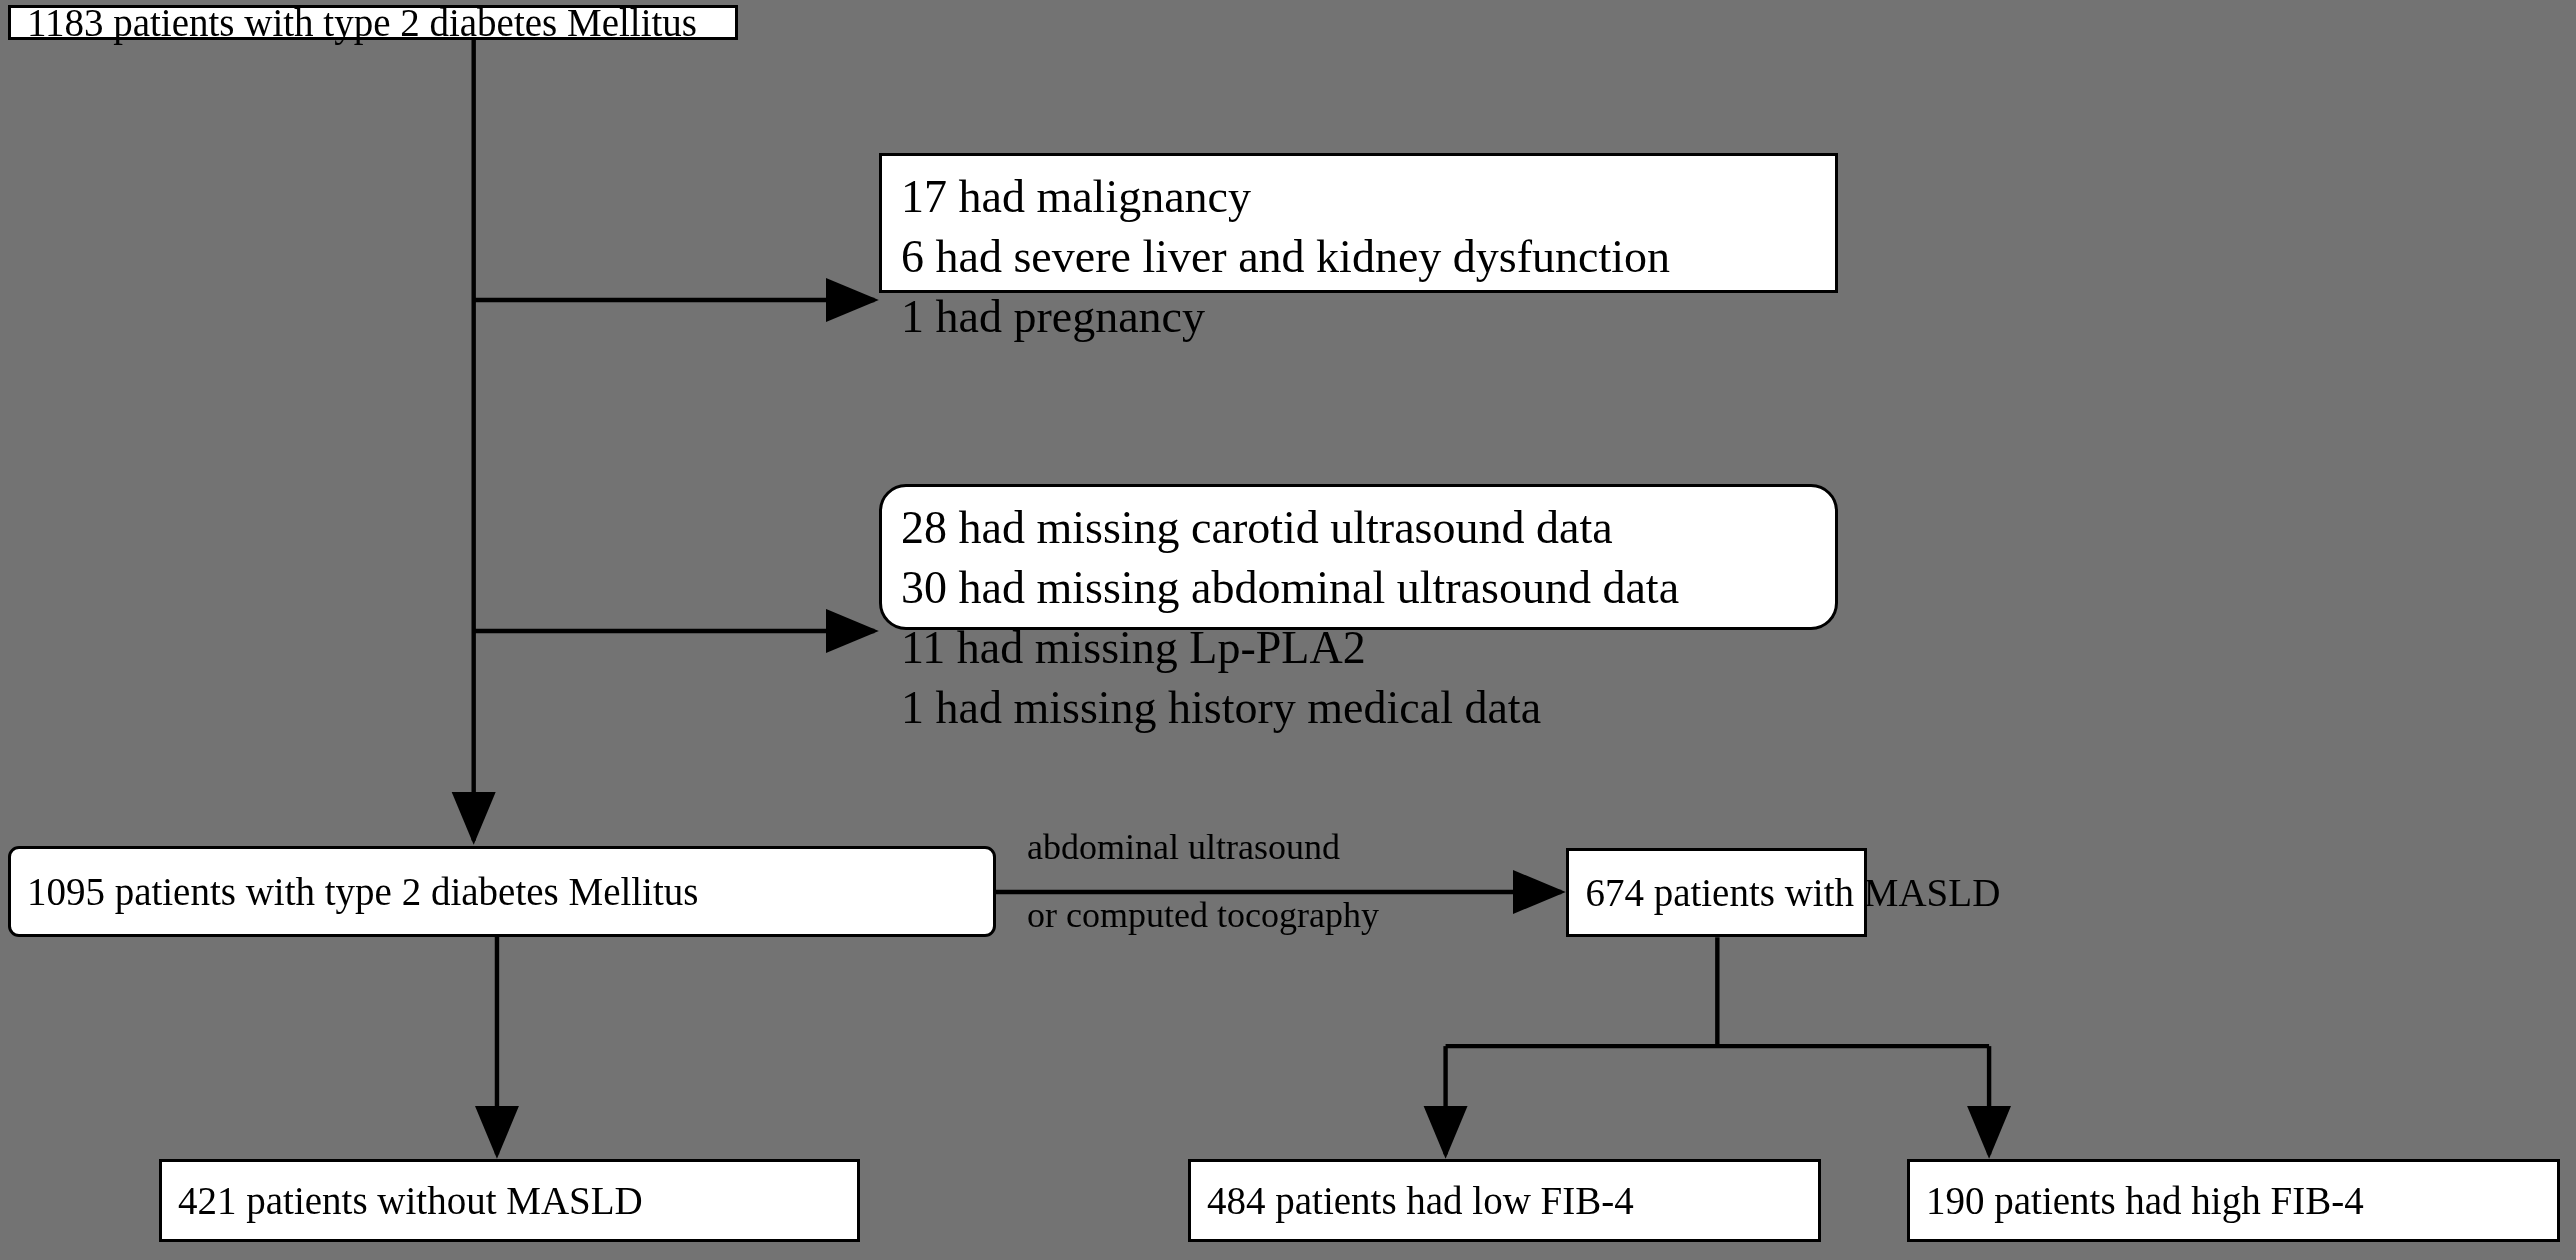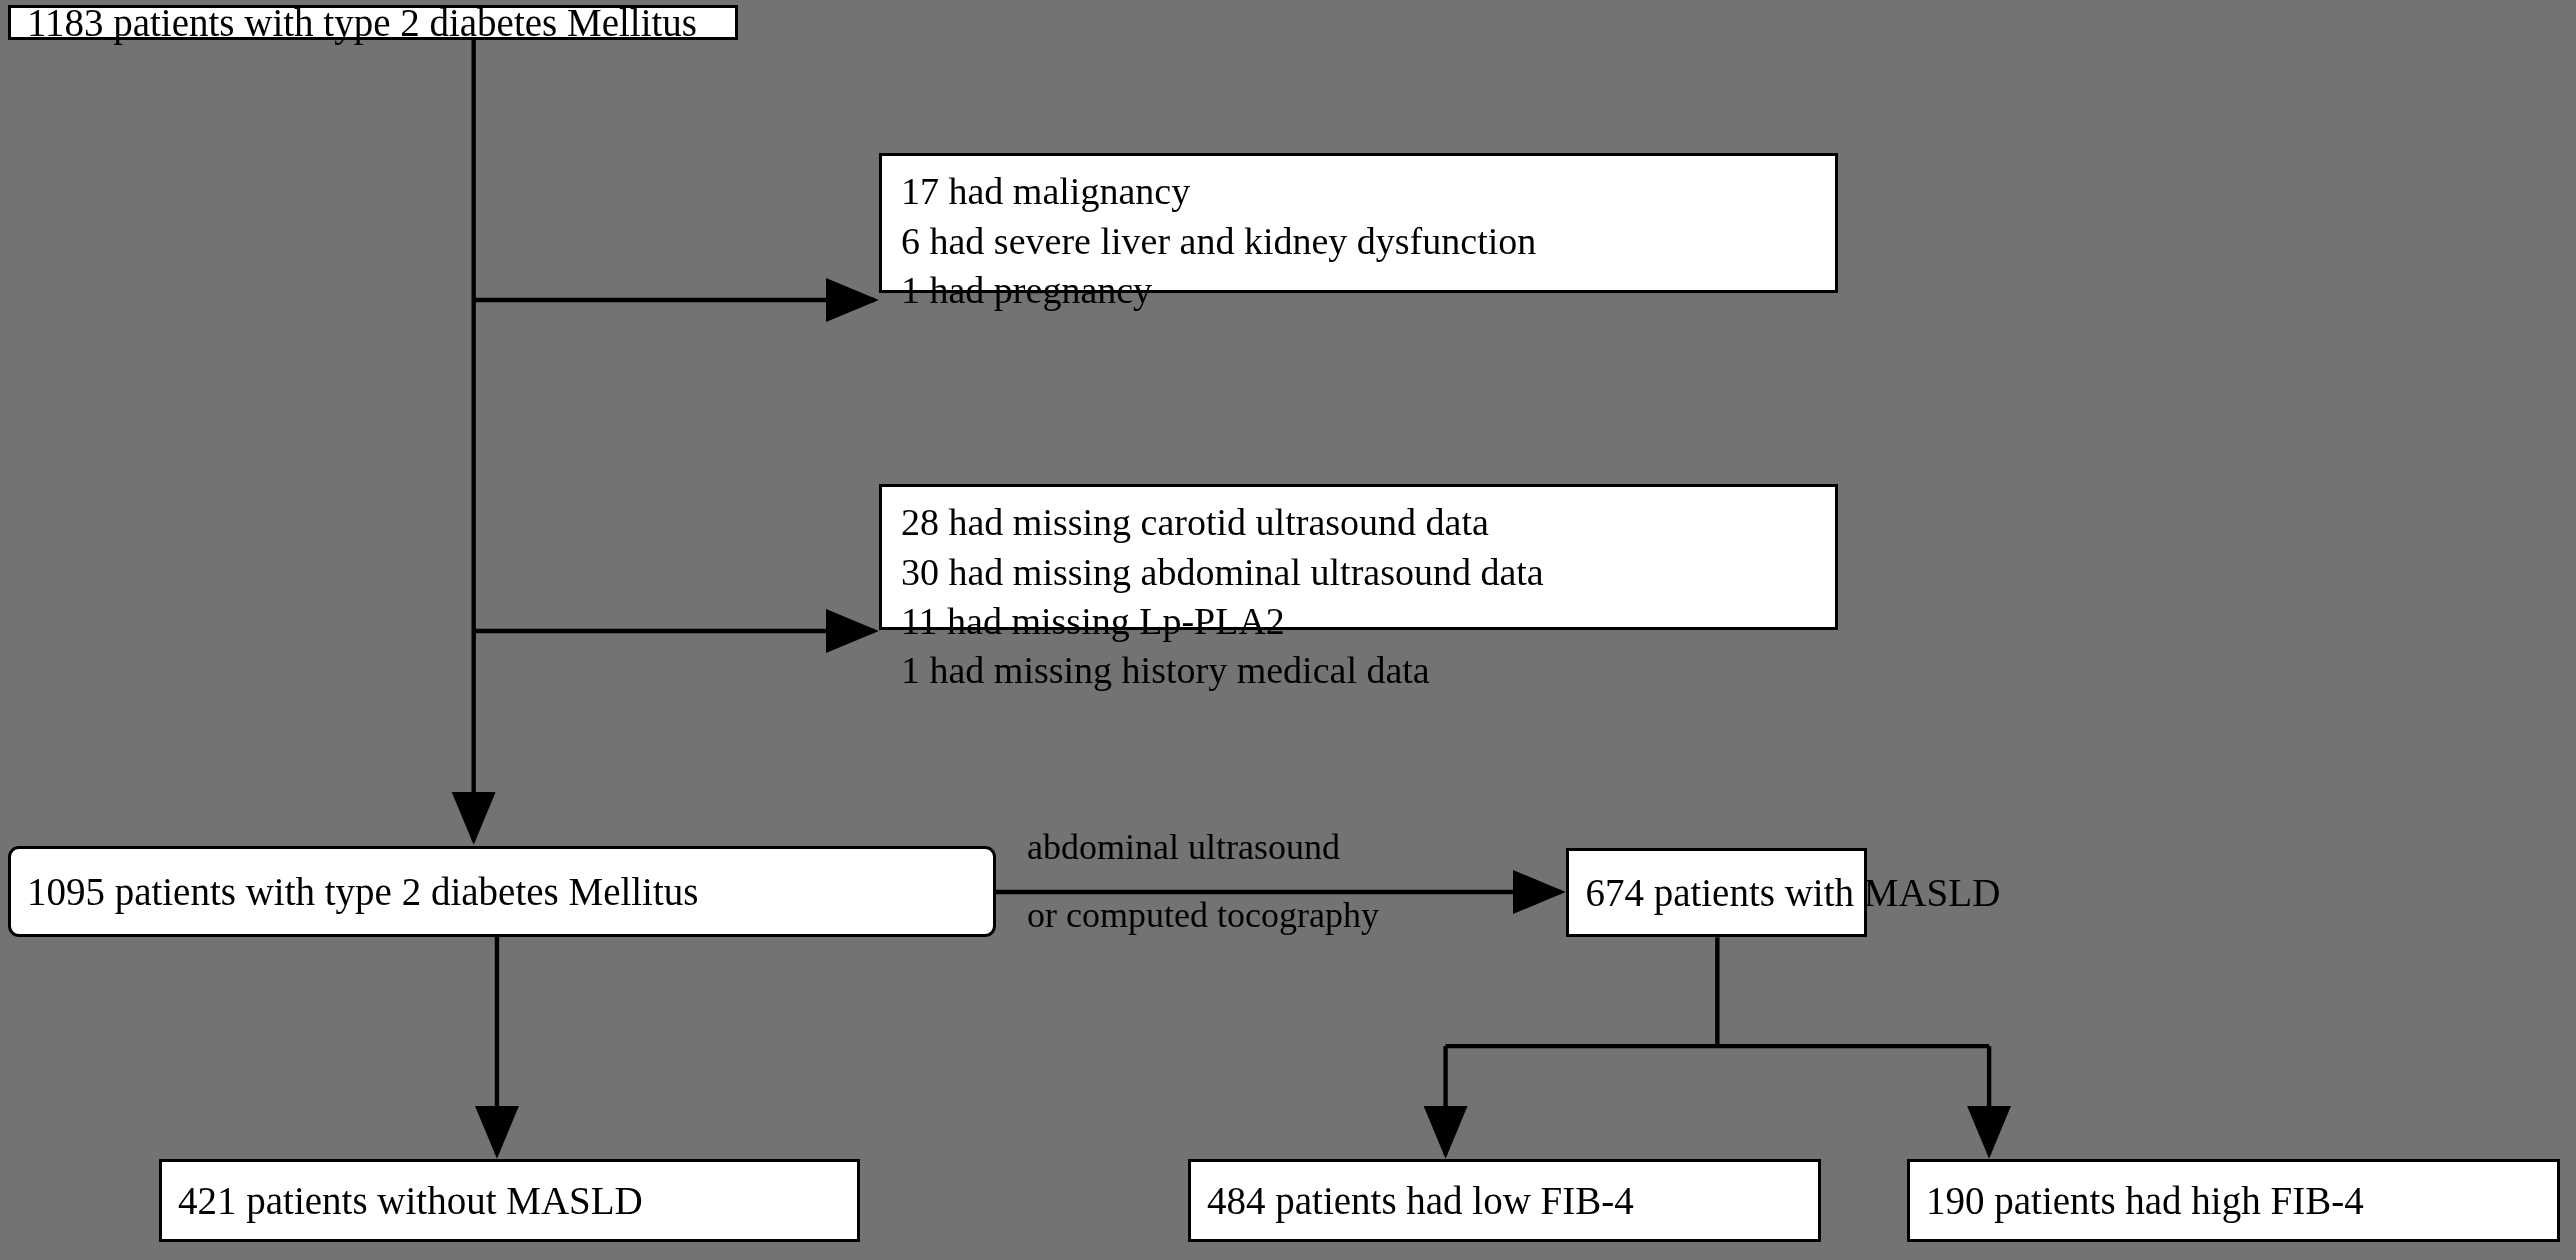--- a/index.html
+++ b/index.html
@@ -51,21 +51,21 @@
   .node.center .line {
     width: 100%;
     padding-left: 16px;
   }
   
   .node.exclusion {
     padding: 11.3px 0 11.3px 19px;
     justify-content: space-around;
   }
   .node.exclusion .line {
-    font-size: 38px;
+    font-size: 46px;
     line-height: 1.30;
     font-family: Liberation Serif, serif;
   }
   .edge-label {
     position: absolute;
     font-size: 36px;
     line-height: 1.04;
     white-space: nowrap;
   }
 </style>
@@ -103,21 +103,21 @@
   <div class="node single" style="left:7.5px; top:5px; width:730px; height:35px;">
     <span class="line">1183 patients with type 2 diabetes Mellitus</span>
   </div>
 
   <div class="node exclusion" style="left:879px; top:153px; width:959px; height:140px;">
     <span class="line">17 had malignancy</span>
     <span class="line">6 had severe liver and kidney dysfunction</span>
     <span class="line">1 had pregnancy</span>
   </div>
 
-  <div class="node exclusion" style="left:879px; top:484px; width:959px; height:146px;">
+  <div class="node exclusion" style="left:879px; top:484px; width:959px; height:146px;border-radius:27px;">
     <span class="line">28 had missing carotid ultrasound data</span>
     <span class="line">30 had missing abdominal ultrasound data</span>
     <span class="line">11 had missing Lp-PLA2</span>
     <span class="line">1 had missing history medical data</span>
   </div>
 
   <div class="node single" style="left:7.5px; top:846px; width:988px; height:91px;border-radius:11px;">
     <span class="line">1095 patients with type 2 diabetes Mellitus</span>
   </div>
 

